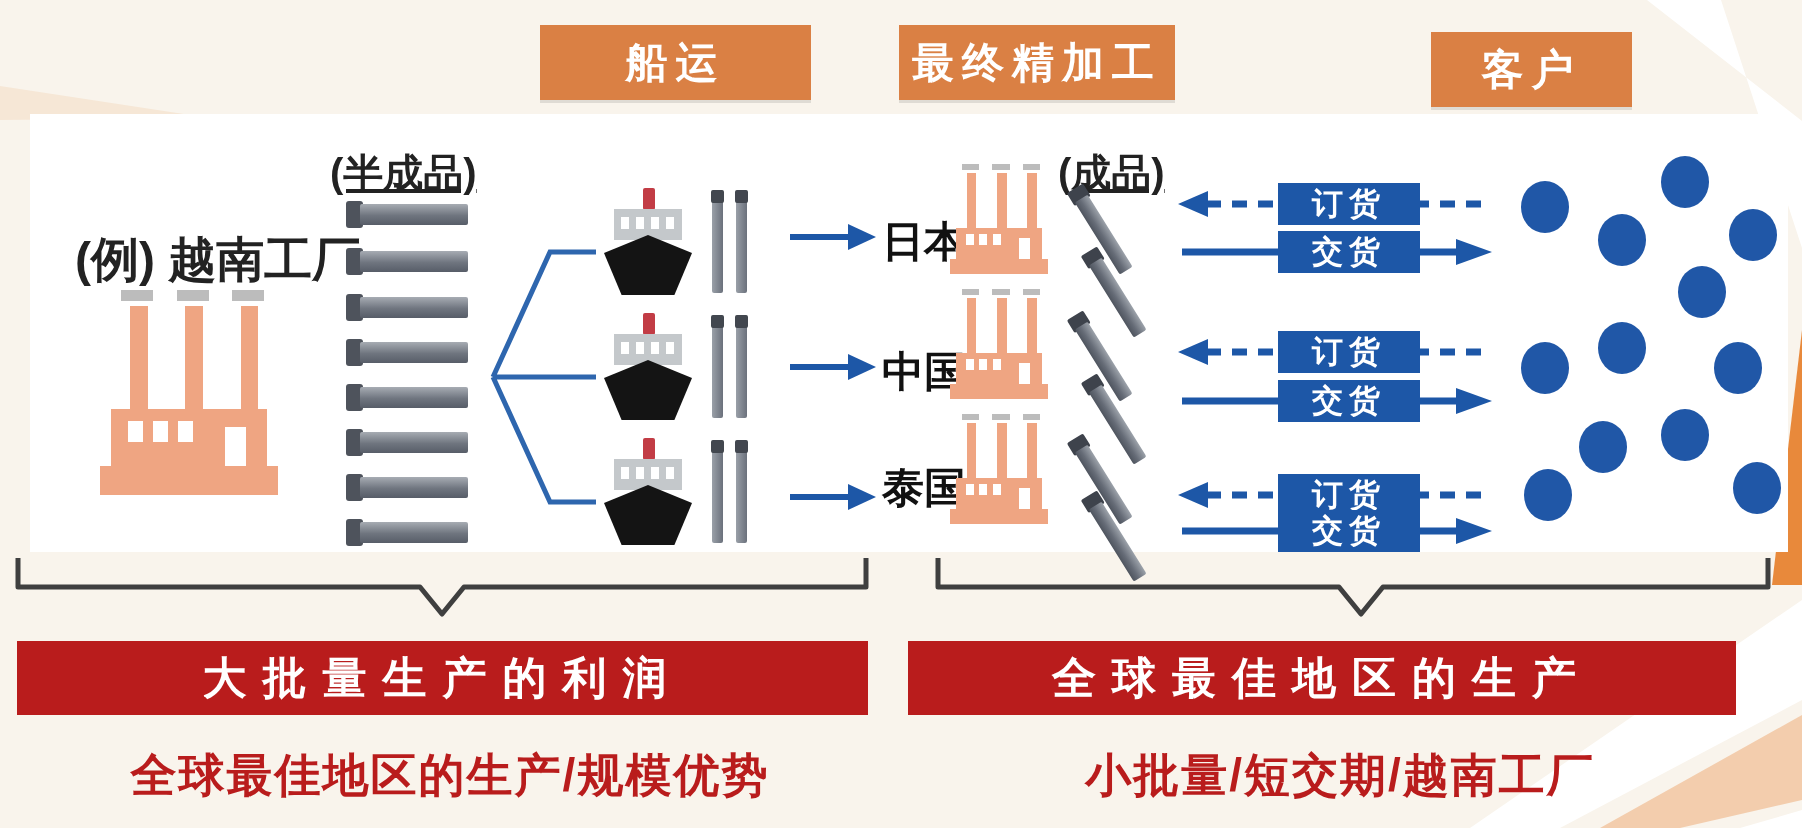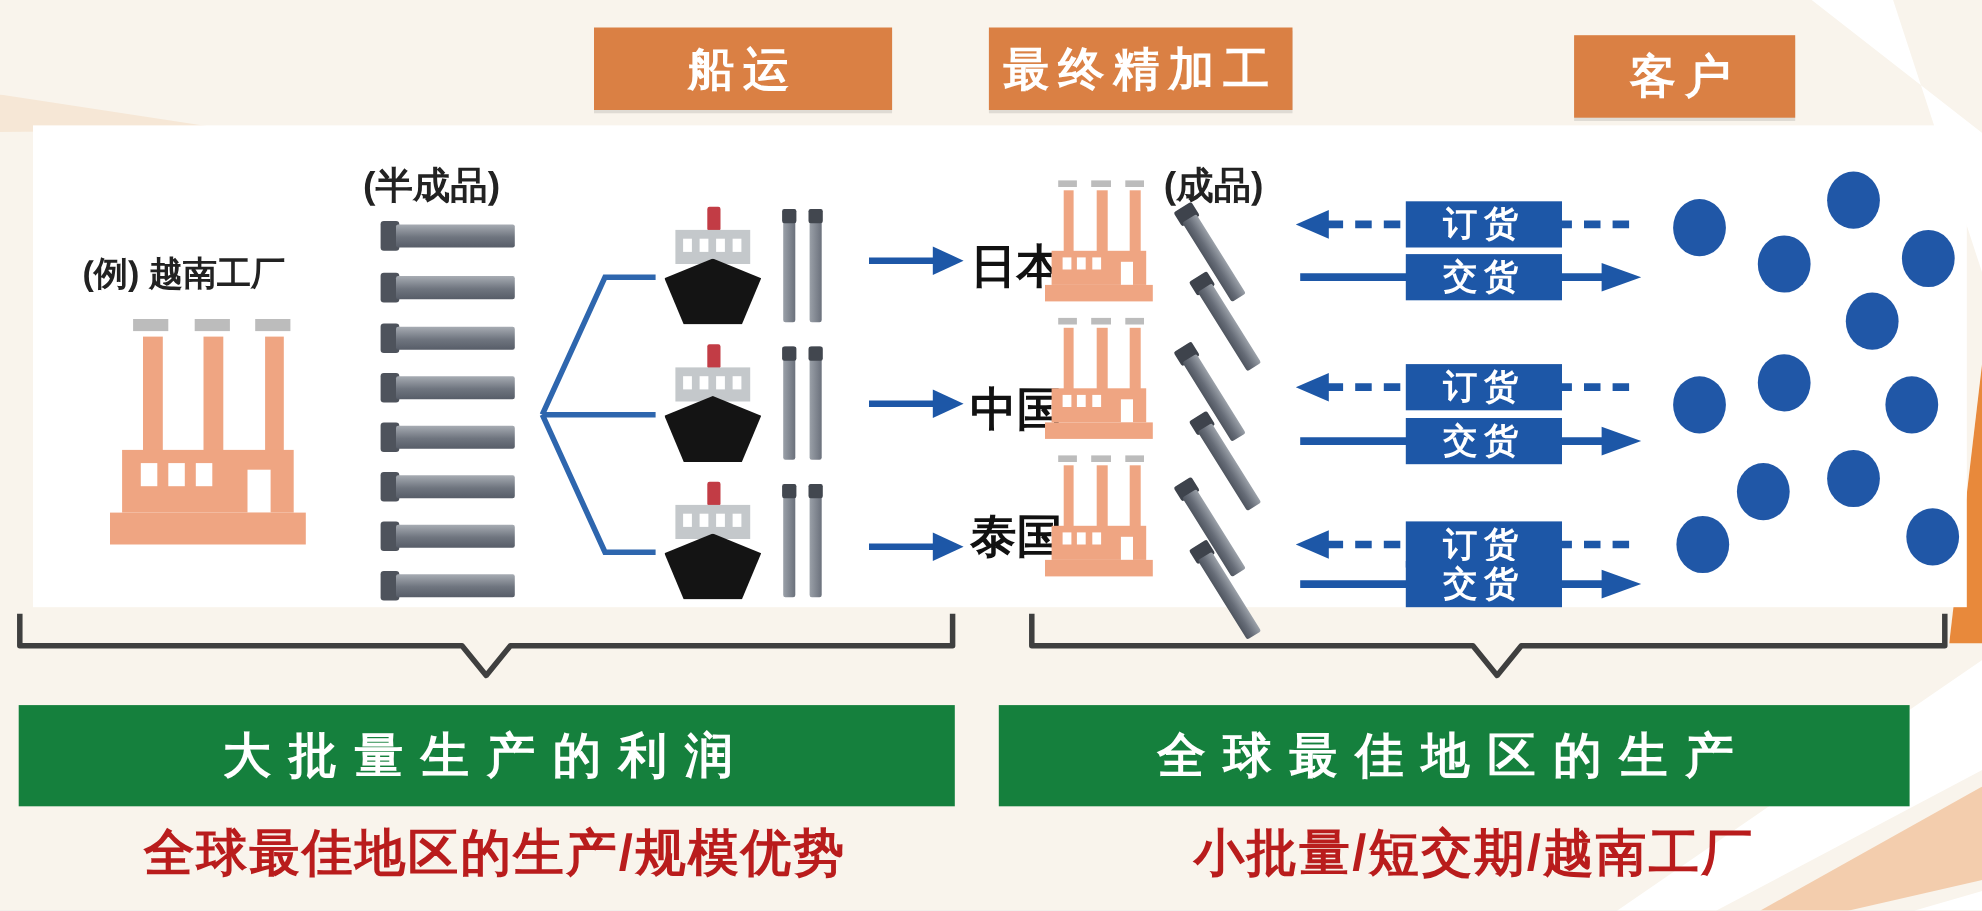--- a/index.html
+++ b/index.html
@@ -16,21 +16,21 @@
   .rib-tl{background:#F6E7D6;clip-path:polygon(0 86px,210px 118px,0 120px);}
   
   .hdr{position:absolute;background:#DA8044;color:#fff;display:flex;align-items:center;justify-content:center;
        font-size:42px;font-weight:bold;letter-spacing:8px;box-shadow:0 3px 0 rgba(0,0,0,.10);}
   
   .panel{position:absolute;left:30px;top:114px;width:1758px;height:438px;background:#FFFFFF;}
   .overlay{position:absolute;left:0;top:0;z-index:2;pointer-events:none;}
   
   .lbl{position:absolute;color:#222;font-weight:bold;white-space:nowrap;z-index:3;}
   .country{font-size:42px;color:#111;}
-  .smallcap{font-size:34px;color:#222;}
+  .smallcap{font-size:40px;color:#222;text-decoration:underline;}
   
   .factory{position:absolute;z-index:3;}
   .factory i{position:absolute;display:block;background:#EFA582;}
   .factory .smoke{background:#BCBCBC;width:18%;height:5.5%;top:0;}
   .factory .s1{left:12%;} .factory .s2{left:43%;} .factory .s3{left:74%;}
   .factory .chimney{width:10%;top:8%;height:55%;}
   .factory .c1{left:17%;} .factory .c2{left:48%;} .factory .c3{left:79%;}
   .factory .fbody{left:6%;top:58%;width:88%;height:28%;}
   .factory .win{background:#fff;width:8%;height:10%;top:64%;}
   .factory .w1{left:16%;} .factory .w2{left:30%;} .factory .w3{left:44%;}
@@ -56,21 +56,21 @@
   .dbolt{position:absolute;width:97px;height:15px;transform:rotate(58deg);z-index:3;}
   .dbolt::before{content:"";position:absolute;left:0;top:-2px;width:15px;height:19px;background:#3E434C;border-radius:2px;}
   .dbolt::after{content:"";position:absolute;left:12px;right:0;top:0;bottom:0;border-radius:2px;
                 background:linear-gradient(180deg,#9CA2AA 0%,#666C77 60%,#4F555F 100%);}
   
   .obox{position:absolute;left:1278px;width:142px;height:42px;background:#1D57A7;color:#fff;z-index:3;
         display:flex;align-items:center;justify-content:center;font-size:31px;font-weight:bold;letter-spacing:6px;}
   
   .dot{position:absolute;width:48px;height:52px;border-radius:50%;background:#2057A7;z-index:3;}
   
-  .bigbar{position:absolute;top:641px;height:92px;background:#15803d;color:#fff;display:flex;
+  .bigbar{position:absolute;top:641px;height:74px;background:#b91c1c;color:#fff;display:flex;
           align-items:center;justify-content:center;font-size:44px;font-weight:bold;letter-spacing:16px;z-index:3;}
   .caption{position:absolute;top:746px;height:60px;display:flex;align-items:center;justify-content:center;
            color:#b91c1c;font-size:46px;font-weight:bold;letter-spacing:2px;z-index:3;white-space:nowrap;}
 </style>
 </head>
 <body>
 
 <div class="canvas">
 
   <div class="decor">
@@ -129,21 +129,21 @@
       <polygon points="1456,518 1456,544 1492,531" fill="#1D57A7"></polygon>
     </g>
     <g>
       <path d="M18,558 L18,587 L420,587 L442,614 L464,587 L866,587 L866,558" stroke="#3F3F3F" stroke-width="5" fill="none" stroke-linejoin="round"></path>
     </g>
     <g>
       <path d="M938,558 L938,587 L1339,587 L1361,614 L1383,587 L1768,587 L1768,558" stroke="#3F3F3F" stroke-width="5" fill="none" stroke-linejoin="round"></path>
     </g>
   </svg>
 
-  <div class="lbl" style="left:75px;top:228px;font-size:31px;">(例) 越南工厂</div>
+  <div class="lbl" style="left:75px;top:228px;font-size:48px;">(例) 越南工厂</div>
   <div class="factory" style="left:100px;top:290px;width:178px;height:205px;">
     <i class="smoke s1"></i>
       <i class="smoke s2"></i>
       <i class="smoke s3"></i>
     <i class="chimney c1"></i>
       <i class="chimney c2"></i>
       <i class="chimney c3"></i>
     <i class="fbody"></i>
     <i class="win w1"></i>
       <i class="win w2"></i>

